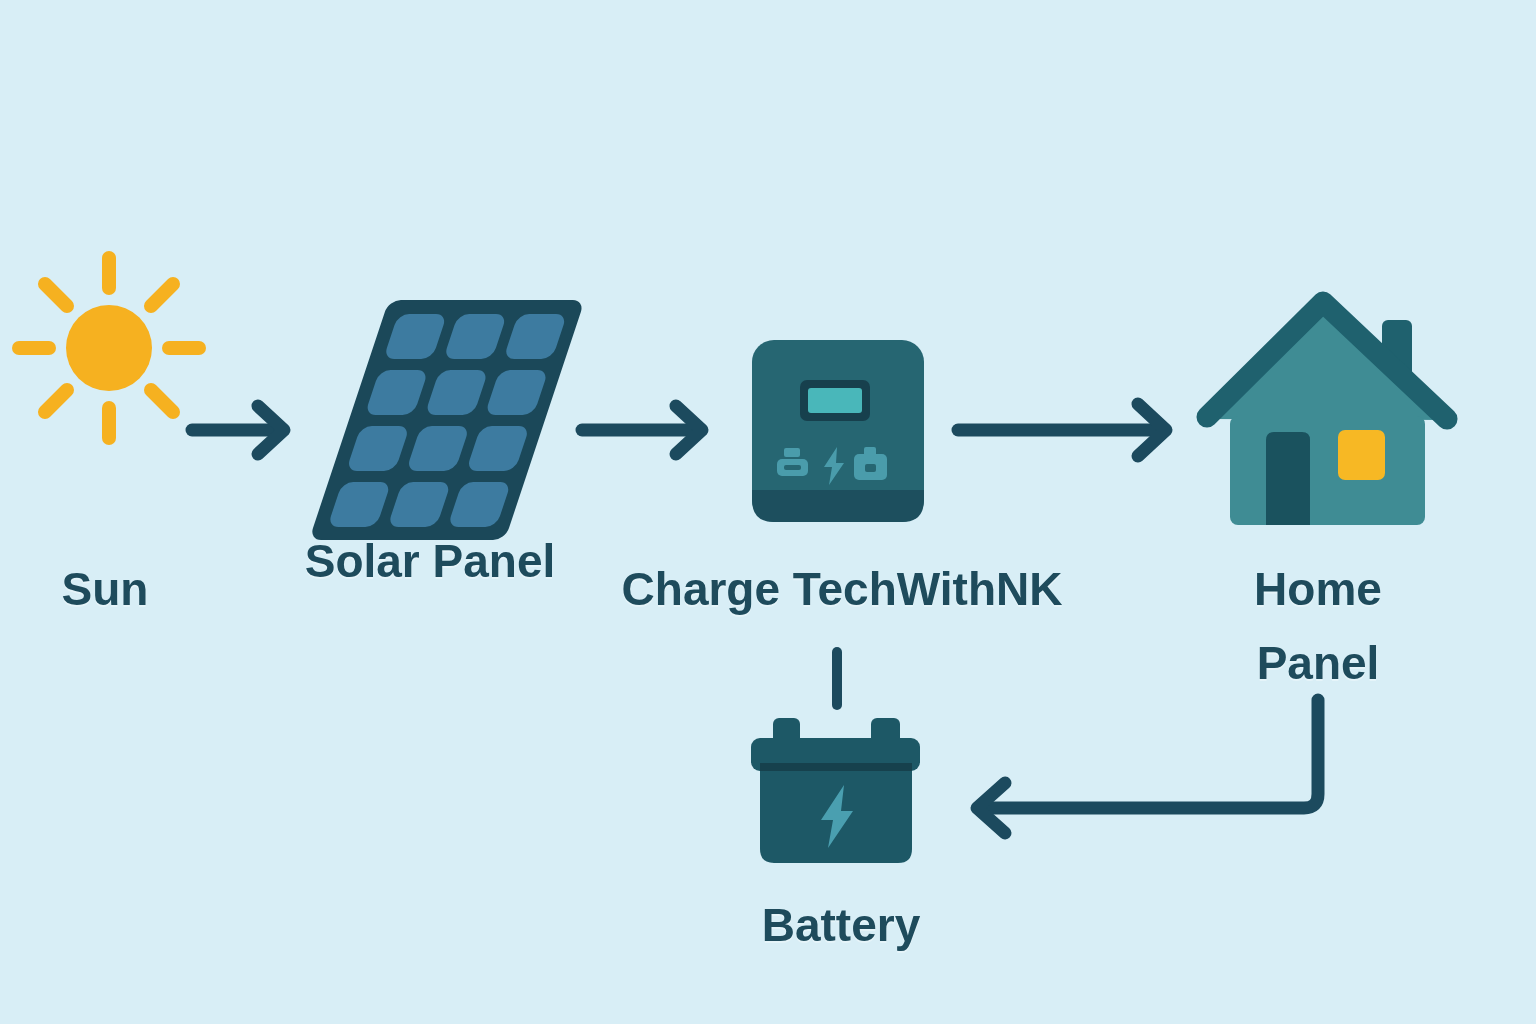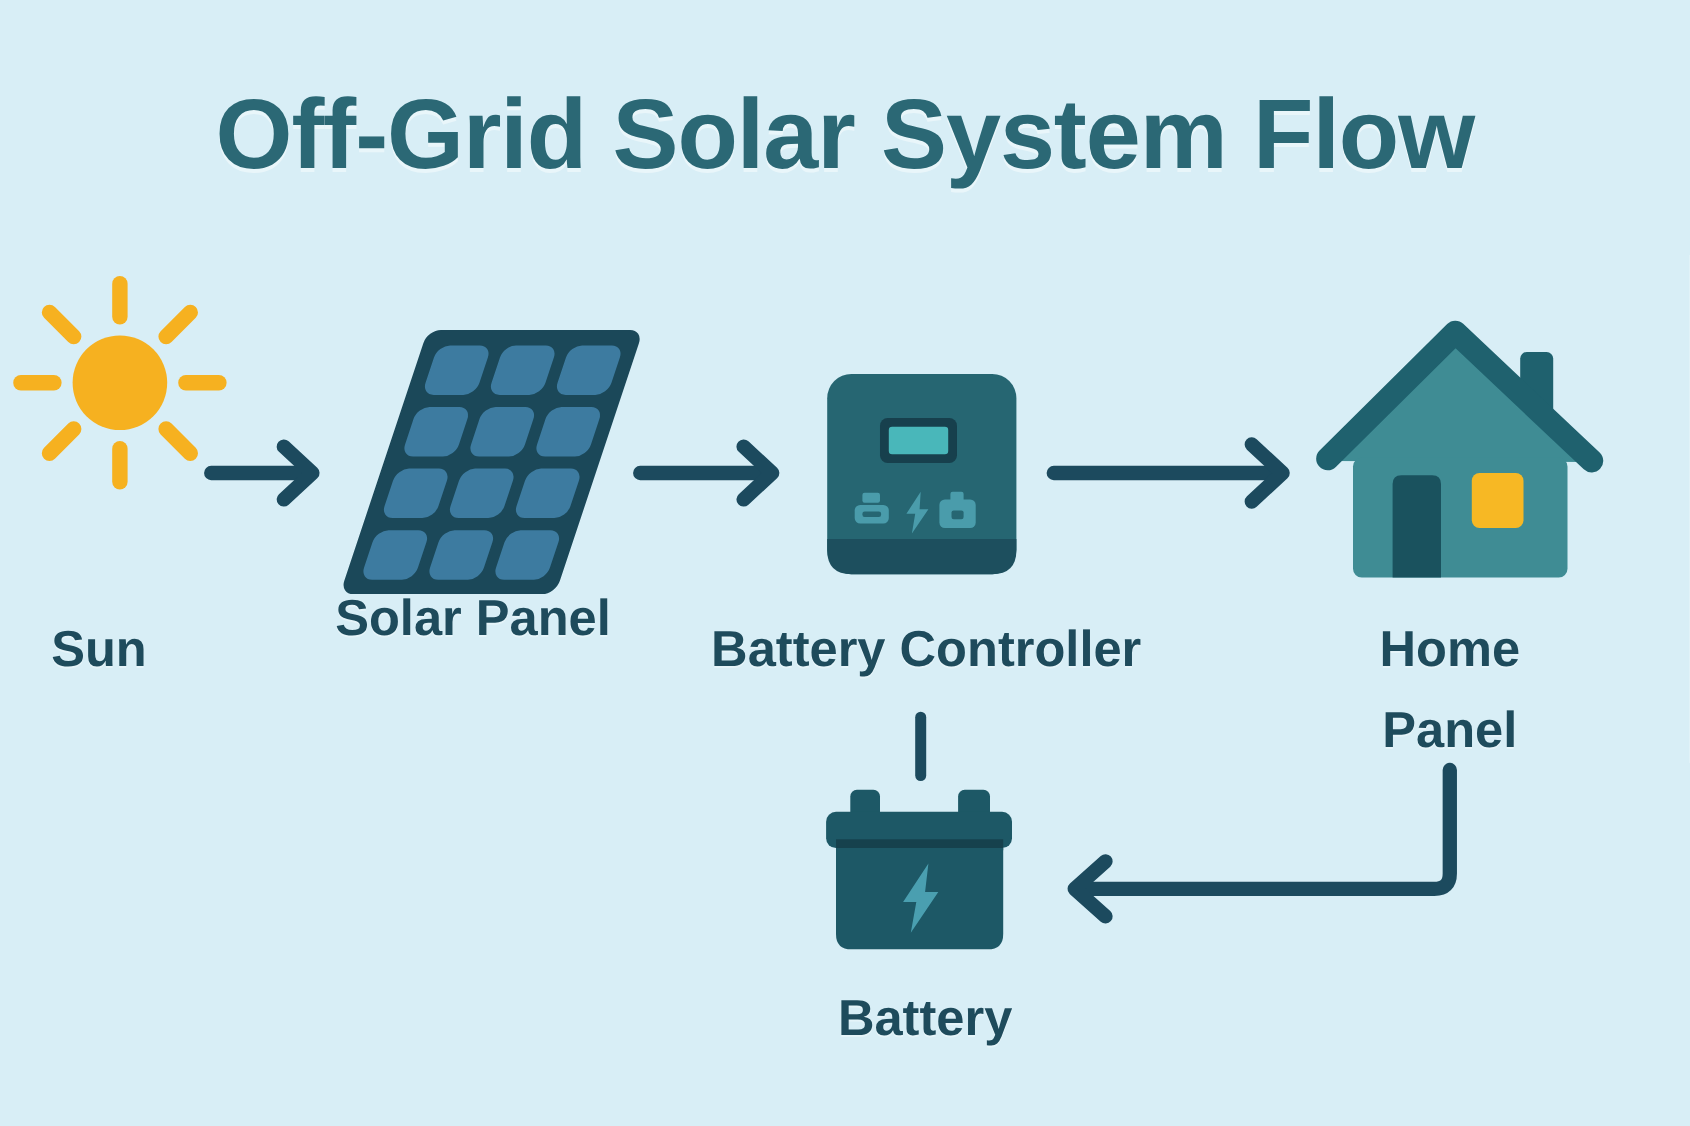--- a/index.html
+++ b/index.html
@@ -39,21 +39,20 @@
     font-size:45px;
     font-weight:600;
     color:#1f5a6d;
   }
 </style>
 </head>
 <body>
 
 <div class="canvas">
 
-  <div class="title">Off-Grid Solar System Flow</div>
 
   <svg class="icon-svg" style="left:9px;top:248px;" width="200" height="200" viewBox="0 0 200 200">
     <g stroke="#f6b120" stroke-width="14" stroke-linecap="round">
       <line x1="100" y1="40" x2="100" y2="10"></line>
       <line x1="100" y1="160" x2="100" y2="190"></line>
       <line x1="40" y1="100" x2="10" y2="100"></line>
       <line x1="160" y1="100" x2="190" y2="100"></line>
       <line x1="142" y1="58" x2="164" y2="36"></line>
       <line x1="58" y1="58" x2="36" y2="36"></line>
       <line x1="142" y1="142" x2="164" y2="164"></line>
@@ -133,21 +132,21 @@
       <g>
         <path d="M837,652 V705" stroke-width="10"></path>
       </g>
       <g>
         <path d="M1318,700 V794 Q1318,808 1304,808 H980"></path>
         <path d="M1005,783 L977,808 L1005,833"></path>
       </g>
     </g>
   </svg>
 
-  <div class="node-label" style="left:90px;top:562px;">Sun</div>
+  <div class="node-label" style="left:105px;top:562px;">Sun</div>
   <div class="node-label" style="left:430px;top:534px;">Solar Panel</div>
-  <div class="node-label" style="left:842px;top:562px;">Battery Controller</div>
+  <div class="node-label" style="left:842px;top:562px;">Charge TechWithNK</div>
   <div class="node-label" style="left:1318px;top:562px;">Home</div>
   <div class="node-label" style="left:1318px;top:636px;">Panel</div>
   <div class="node-label" style="left:841px;top:886px;margin-top:12px;">Battery</div>
 
 
 </div>
 
 </body></html>

